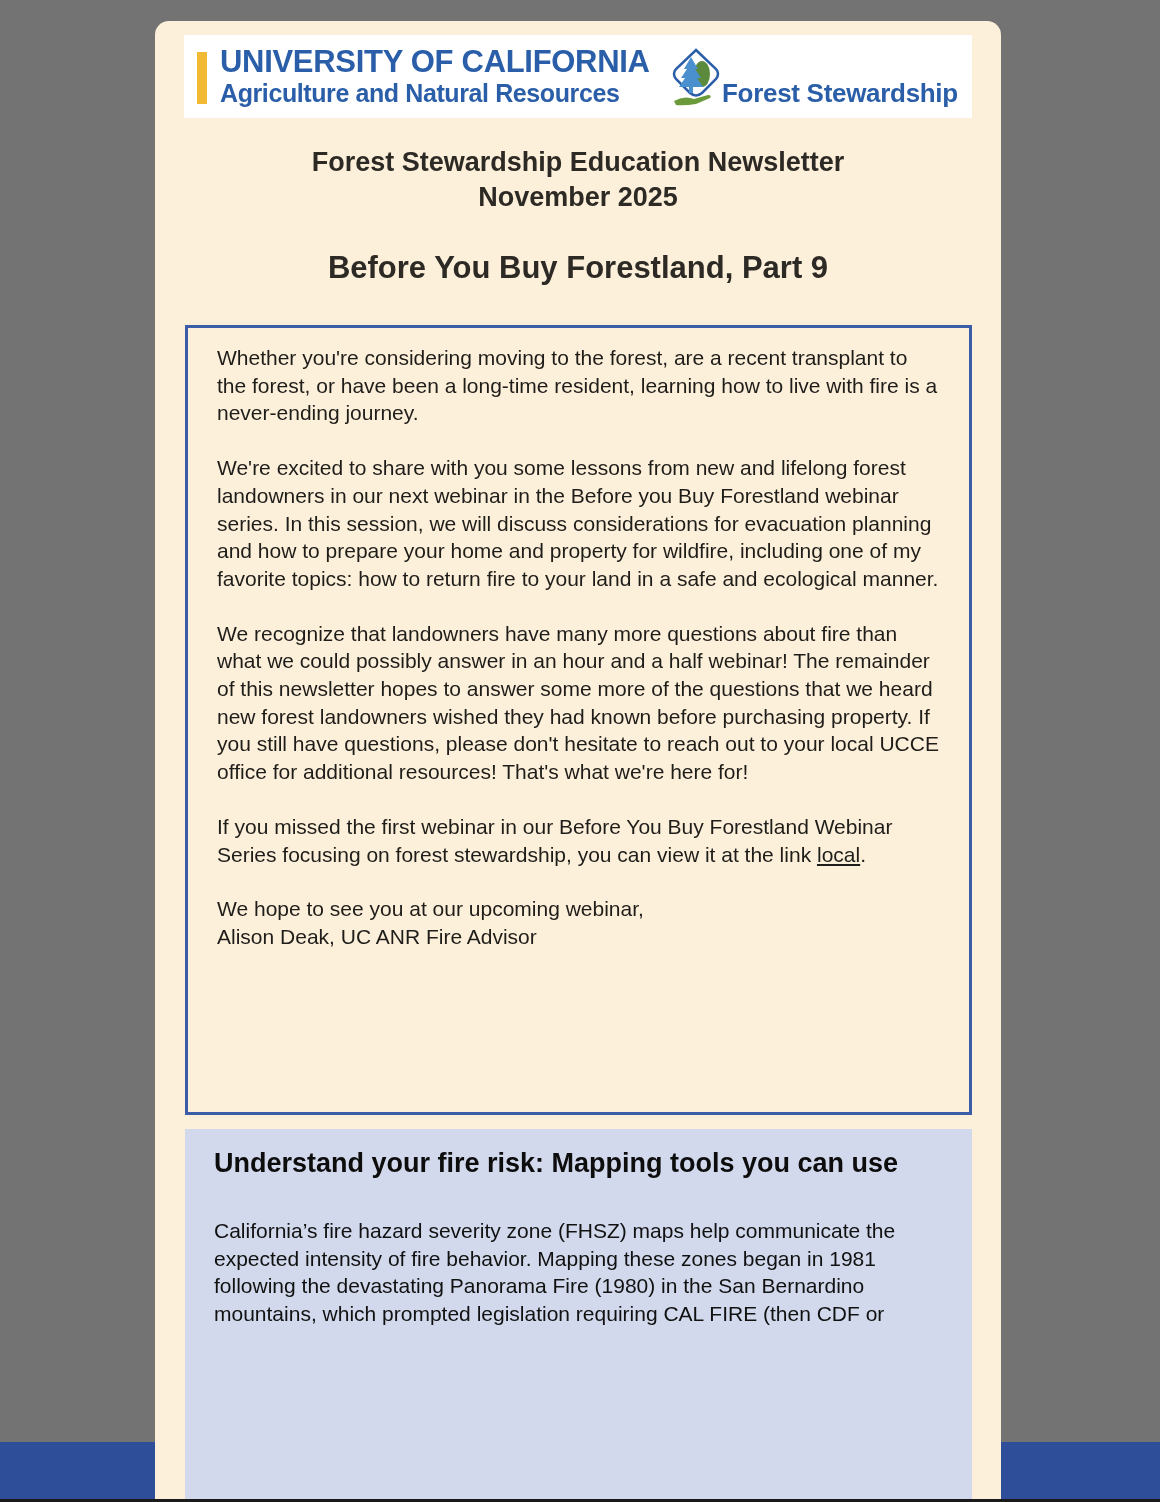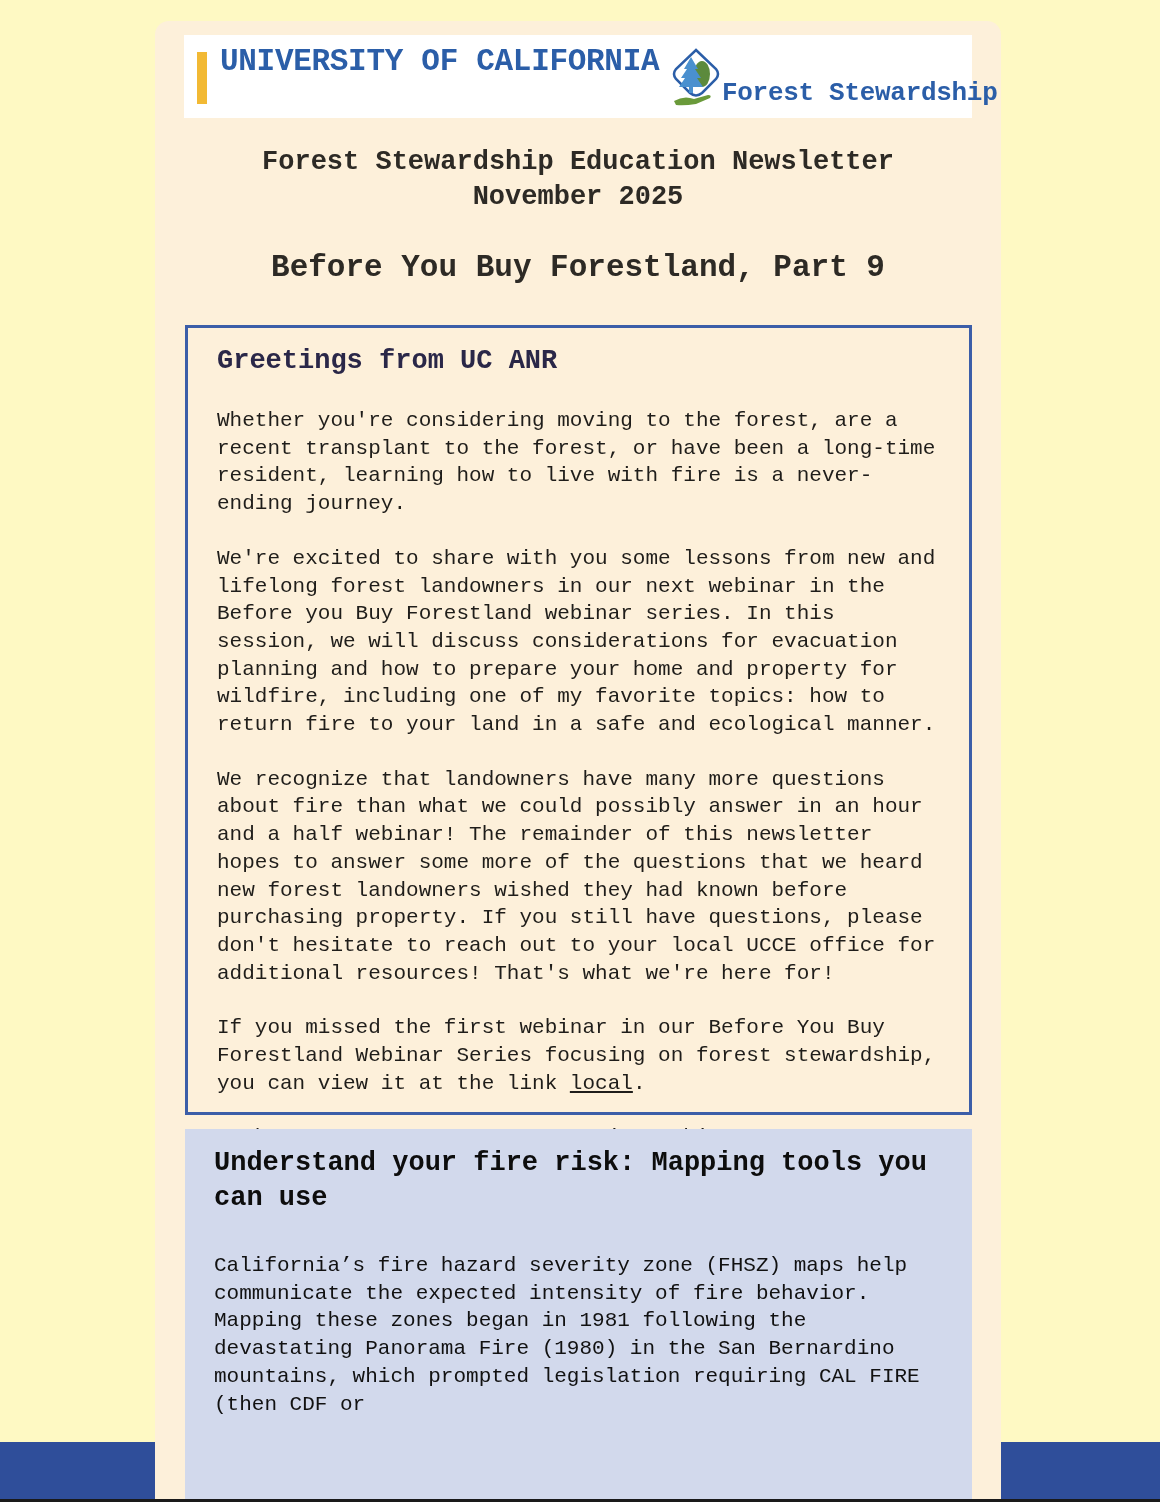--- a/index.html
+++ b/index.html
@@ -1,21 +1,21 @@
 <!DOCTYPE html>
 <html><head>
   <meta charset="utf-8">
   <style>
     * { box-sizing: border-box; margin: 0; padding: 0; }
     html, body {
       width: 1160px; height: 1502px; overflow: hidden;
       background: #2f4e9a;
       font-family: "Liberation Sans", sans-serif;
     }
-    .page { position: relative; width: 1160px; height: 1442px; background: #fef9c3; font-family: Liberation Mono, monospace; }
+    .page { position: relative; width: 1160px; height: 1442px; background: #737373; }
     .container {
       position: absolute; left: 155px; top: 21px; width: 846px; height: 1481px;
       background: #fdf0da; border-radius: 14px 14px 0 0;
     }
     .banner {
       position: absolute; left: 29px; top: 14px; width: 788px; height: 83px;
       background: #ffffff;
     }
     .banner .bar {
       position: absolute; left: 13px; top: 17px; width: 10px; height: 52px; background: #f2b934;
@@ -65,38 +65,38 @@
   </style>
 </head>
 <body>
 
 <div class="page">
   <div class="container">
 
     <div class="banner">
       <div class="bar"></div>
       <div class="uc">UNIVERSITY OF CALIFORNIA</div>
+      <div class="anr">Agriculture and Natural Resources</div>
       <svg class="fs-logo" viewBox="0 0 60 62">
         <path d="M30 3 L50 22 Q54 27 50 32 L36 46 Q30 51 24 46 L10 32 Q6 27 10 22 Z" fill="none" stroke="#2b5ea8" stroke-width="2.5"></path>
         <ellipse cx="36" cy="27" rx="8" ry="13" fill="#5c8a3c"></ellipse>
         <path d="M25 10 L18 22 L21 22 L15 31 L19 31 L13 40 L37 40 L31 31 L35 31 L29 22 L32 22 Z" fill="#4a90cf"></path>
         <rect x="23" y="40" width="4" height="6" fill="#4a90cf"></rect>
         <path d="M8 54 Q18 48 28 52 L42 48 Q46 48 44 51 L30 57 Q18 59 10 58 Z" fill="#6a9a3a"></path>
       </svg>
       <div class="fs-text">Forest Stewardship</div>
     </div>
 
     <div class="title-block">
       <div class="nl">Forest Stewardship Education Newsletter</div>
       <div class="nl">November 2025</div>
       <div class="sub">Before You Buy Forestland, Part 9</div>
     </div>
 
     <div class="greet-box">
-      <h2>Greetings from UC ANR</h2>
       <p>Whether you're considering moving to the forest, are a recent transplant to the forest, or have been a long-time resident, learning how to live with fire is a never-ending journey.</p>
       <p>We're excited to share with you some lessons from new and lifelong forest landowners in our next webinar in the Before you Buy Forestland webinar series. In this session, we will discuss considerations for evacuation planning and how to prepare your home and property for wildfire, including one of my favorite topics: how to return fire to your land in a safe and ecological manner.</p>
       <p>We recognize that landowners have many more questions about fire than what we could possibly answer in an hour and a half webinar! The remainder of this newsletter hopes to answer some more of the questions that we heard new forest landowners wished they had known before purchasing property. If you still have questions, please don't hesitate to reach out to your local UCCE office for additional resources! That's what we're here for!</p>
       <p><span>If you missed the first webinar in our Before You Buy Forestland Webinar Series focusing on forest stewardship, you can view it at the link </span><a>local</a><span>.</span></p>
       <p style="margin-bottom:0"><span>We hope to see you at our upcoming webinar,</span><br><span>Alison Deak, UC ANR Fire Advisor</span></p>
     </div>
 
     <div class="fire-box">
       <h2>Understand your fire risk: Mapping tools you can use</h2>
       <p>California’s fire hazard severity zone (FHSZ) maps help communicate the expected intensity of fire behavior. Mapping these zones began in 1981 following the devastating Panorama Fire (1980) in the San Bernardino mountains, which prompted legislation requiring CAL FIRE (then CDF or</p>

